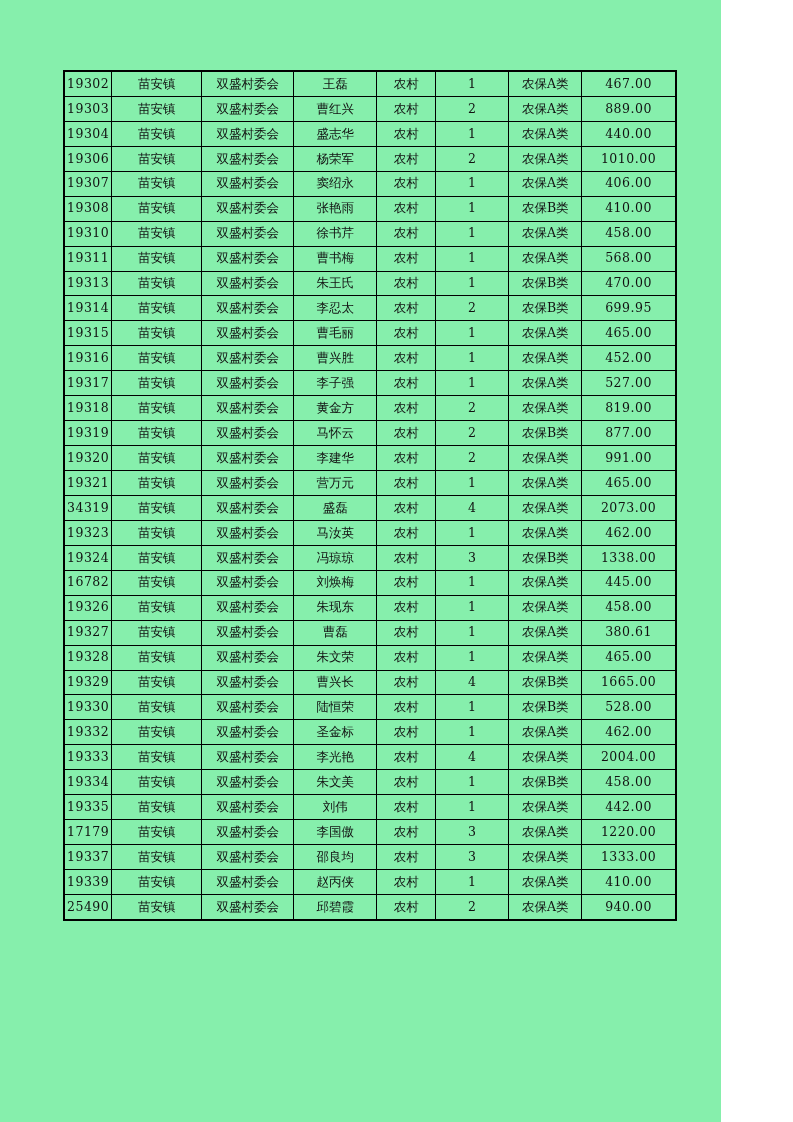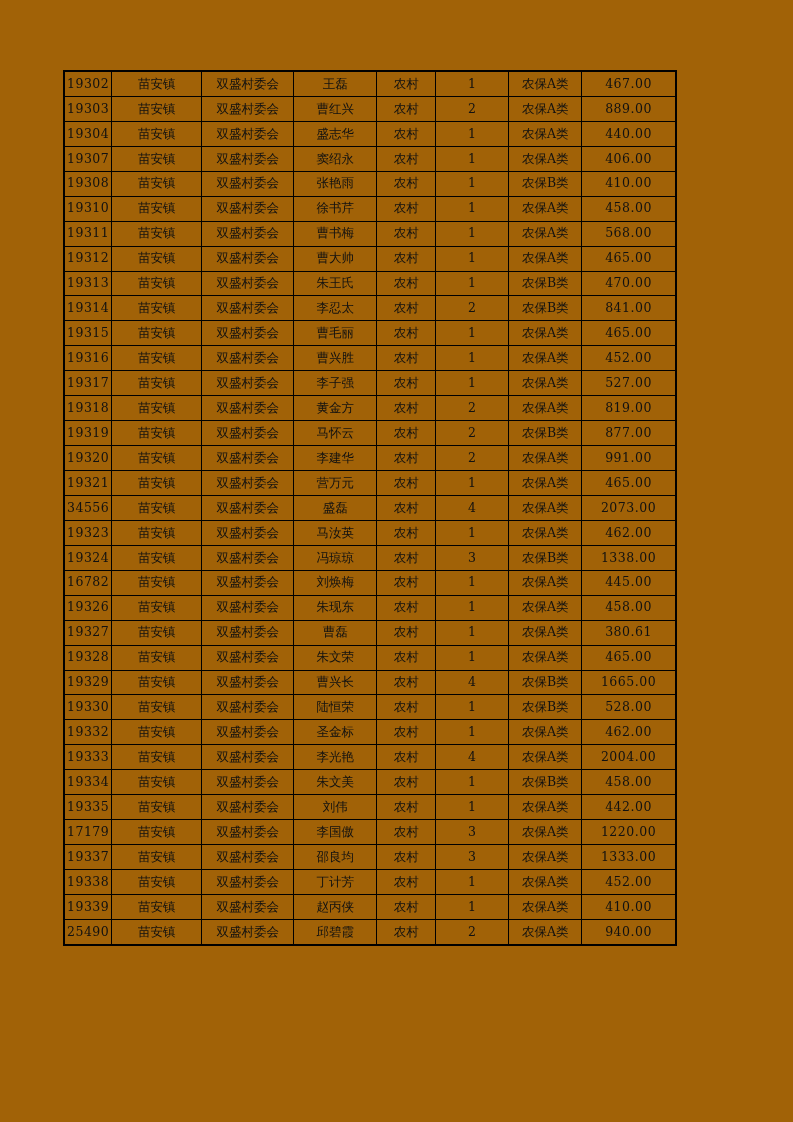--- a/index.html
+++ b/index.html
@@ -2,23 +2,23 @@
 <html><head>
 <meta charset="utf-8">
 <style>
   html, body {
     margin: 0;
     padding: 0;
     background: #ffffff;
   }
   .page {
     position: relative;
-    width: 793px;
+    width: 721px;
     height: 1122px;
-    background: #a16207;
+    background: #86efac;
     overflow: hidden;
     font-family: "DejaVu Serif", "Liberation Serif", serif;
   }
   table.datatable {
     position: absolute;
     left: 63px;
     top: 70px;
     border-collapse: collapse;
     table-layout: fixed;
     border: 2px solid #000000;
@@ -79,20 +79,30 @@
       <td class="num">19304</td>
       <td>苗安镇</td>
       <td>双盛村委会</td>
       <td>盛志华</td>
       <td>农村</td>
       <td class="num">1</td>
       <td>农保A类</td>
       <td class="num">440.00</td>
     </tr>
         <tr>
+      <td class="num">19306</td>
+      <td>苗安镇</td>
+      <td>双盛村委会</td>
+      <td>杨荣军</td>
+      <td>农村</td>
+      <td class="num">2</td>
+      <td>农保A类</td>
+      <td class="num">1010.00</td>
+    </tr>
+        <tr>
       <td class="num">19307</td>
       <td>苗安镇</td>
       <td>双盛村委会</td>
       <td>窦绍永</td>
       <td>农村</td>
       <td class="num">1</td>
       <td>农保A类</td>
       <td class="num">406.00</td>
     </tr>
         <tr>
@@ -119,278 +129,258 @@
       <td class="num">19311</td>
       <td>苗安镇</td>
       <td>双盛村委会</td>
       <td>曹书梅</td>
       <td>农村</td>
       <td class="num">1</td>
       <td>农保A类</td>
       <td class="num">568.00</td>
     </tr>
         <tr>
-      <td class="num">19312</td>
-      <td>苗安镇</td>
-      <td>双盛村委会</td>
-      <td>曹大帅</td>
+      <td class="num">19313</td>
+      <td>苗安镇</td>
+      <td>双盛村委会</td>
+      <td>朱王氏</td>
+      <td>农村</td>
+      <td class="num">1</td>
+      <td>农保B类</td>
+      <td class="num">470.00</td>
+    </tr>
+        <tr>
+      <td class="num">19314</td>
+      <td>苗安镇</td>
+      <td>双盛村委会</td>
+      <td>李忍太</td>
+      <td>农村</td>
+      <td class="num">2</td>
+      <td>农保B类</td>
+      <td class="num">699.95</td>
+    </tr>
+        <tr>
+      <td class="num">19315</td>
+      <td>苗安镇</td>
+      <td>双盛村委会</td>
+      <td>曹毛丽</td>
       <td>农村</td>
       <td class="num">1</td>
       <td>农保A类</td>
       <td class="num">465.00</td>
     </tr>
         <tr>
-      <td class="num">19313</td>
-      <td>苗安镇</td>
-      <td>双盛村委会</td>
-      <td>朱王氏</td>
-      <td>农村</td>
-      <td class="num">1</td>
-      <td>农保B类</td>
-      <td class="num">470.00</td>
-    </tr>
-        <tr>
-      <td class="num">19314</td>
-      <td>苗安镇</td>
-      <td>双盛村委会</td>
-      <td>李忍太</td>
-      <td>农村</td>
-      <td class="num">2</td>
-      <td>农保B类</td>
-      <td class="num">841.00</td>
-    </tr>
-        <tr>
-      <td class="num">19315</td>
-      <td>苗安镇</td>
-      <td>双盛村委会</td>
-      <td>曹毛丽</td>
+      <td class="num">19316</td>
+      <td>苗安镇</td>
+      <td>双盛村委会</td>
+      <td>曹兴胜</td>
+      <td>农村</td>
+      <td class="num">1</td>
+      <td>农保A类</td>
+      <td class="num">452.00</td>
+    </tr>
+        <tr>
+      <td class="num">19317</td>
+      <td>苗安镇</td>
+      <td>双盛村委会</td>
+      <td>李子强</td>
+      <td>农村</td>
+      <td class="num">1</td>
+      <td>农保A类</td>
+      <td class="num">527.00</td>
+    </tr>
+        <tr>
+      <td class="num">19318</td>
+      <td>苗安镇</td>
+      <td>双盛村委会</td>
+      <td>黄金方</td>
+      <td>农村</td>
+      <td class="num">2</td>
+      <td>农保A类</td>
+      <td class="num">819.00</td>
+    </tr>
+        <tr>
+      <td class="num">19319</td>
+      <td>苗安镇</td>
+      <td>双盛村委会</td>
+      <td>马怀云</td>
+      <td>农村</td>
+      <td class="num">2</td>
+      <td>农保B类</td>
+      <td class="num">877.00</td>
+    </tr>
+        <tr>
+      <td class="num">19320</td>
+      <td>苗安镇</td>
+      <td>双盛村委会</td>
+      <td>李建华</td>
+      <td>农村</td>
+      <td class="num">2</td>
+      <td>农保A类</td>
+      <td class="num">991.00</td>
+    </tr>
+        <tr>
+      <td class="num">19321</td>
+      <td>苗安镇</td>
+      <td>双盛村委会</td>
+      <td>营万元</td>
       <td>农村</td>
       <td class="num">1</td>
       <td>农保A类</td>
       <td class="num">465.00</td>
     </tr>
         <tr>
-      <td class="num">19316</td>
-      <td>苗安镇</td>
-      <td>双盛村委会</td>
-      <td>曹兴胜</td>
-      <td>农村</td>
-      <td class="num">1</td>
-      <td>农保A类</td>
-      <td class="num">452.00</td>
-    </tr>
-        <tr>
-      <td class="num">19317</td>
-      <td>苗安镇</td>
-      <td>双盛村委会</td>
-      <td>李子强</td>
-      <td>农村</td>
-      <td class="num">1</td>
-      <td>农保A类</td>
-      <td class="num">527.00</td>
-    </tr>
-        <tr>
-      <td class="num">19318</td>
-      <td>苗安镇</td>
-      <td>双盛村委会</td>
-      <td>黄金方</td>
-      <td>农村</td>
-      <td class="num">2</td>
-      <td>农保A类</td>
-      <td class="num">819.00</td>
-    </tr>
-        <tr>
-      <td class="num">19319</td>
-      <td>苗安镇</td>
-      <td>双盛村委会</td>
-      <td>马怀云</td>
-      <td>农村</td>
-      <td class="num">2</td>
-      <td>农保B类</td>
-      <td class="num">877.00</td>
-    </tr>
-        <tr>
-      <td class="num">19320</td>
-      <td>苗安镇</td>
-      <td>双盛村委会</td>
-      <td>李建华</td>
-      <td>农村</td>
-      <td class="num">2</td>
-      <td>农保A类</td>
-      <td class="num">991.00</td>
-    </tr>
-        <tr>
-      <td class="num">19321</td>
-      <td>苗安镇</td>
-      <td>双盛村委会</td>
-      <td>营万元</td>
+      <td class="num">34319</td>
+      <td>苗安镇</td>
+      <td>双盛村委会</td>
+      <td>盛磊</td>
+      <td>农村</td>
+      <td class="num">4</td>
+      <td>农保A类</td>
+      <td class="num">2073.00</td>
+    </tr>
+        <tr>
+      <td class="num">19323</td>
+      <td>苗安镇</td>
+      <td>双盛村委会</td>
+      <td>马汝英</td>
+      <td>农村</td>
+      <td class="num">1</td>
+      <td>农保A类</td>
+      <td class="num">462.00</td>
+    </tr>
+        <tr>
+      <td class="num">19324</td>
+      <td>苗安镇</td>
+      <td>双盛村委会</td>
+      <td>冯琼琼</td>
+      <td>农村</td>
+      <td class="num">3</td>
+      <td>农保B类</td>
+      <td class="num">1338.00</td>
+    </tr>
+        <tr>
+      <td class="num">16782</td>
+      <td>苗安镇</td>
+      <td>双盛村委会</td>
+      <td>刘焕梅</td>
+      <td>农村</td>
+      <td class="num">1</td>
+      <td>农保A类</td>
+      <td class="num">445.00</td>
+    </tr>
+        <tr>
+      <td class="num">19326</td>
+      <td>苗安镇</td>
+      <td>双盛村委会</td>
+      <td>朱现东</td>
+      <td>农村</td>
+      <td class="num">1</td>
+      <td>农保A类</td>
+      <td class="num">458.00</td>
+    </tr>
+        <tr>
+      <td class="num">19327</td>
+      <td>苗安镇</td>
+      <td>双盛村委会</td>
+      <td>曹磊</td>
+      <td>农村</td>
+      <td class="num">1</td>
+      <td>农保A类</td>
+      <td class="num">380.61</td>
+    </tr>
+        <tr>
+      <td class="num">19328</td>
+      <td>苗安镇</td>
+      <td>双盛村委会</td>
+      <td>朱文荣</td>
       <td>农村</td>
       <td class="num">1</td>
       <td>农保A类</td>
       <td class="num">465.00</td>
     </tr>
         <tr>
-      <td class="num">34556</td>
-      <td>苗安镇</td>
-      <td>双盛村委会</td>
-      <td>盛磊</td>
+      <td class="num">19329</td>
+      <td>苗安镇</td>
+      <td>双盛村委会</td>
+      <td>曹兴长</td>
       <td>农村</td>
       <td class="num">4</td>
-      <td>农保A类</td>
-      <td class="num">2073.00</td>
-    </tr>
-        <tr>
-      <td class="num">19323</td>
-      <td>苗安镇</td>
-      <td>双盛村委会</td>
-      <td>马汝英</td>
+      <td>农保B类</td>
+      <td class="num">1665.00</td>
+    </tr>
+        <tr>
+      <td class="num">19330</td>
+      <td>苗安镇</td>
+      <td>双盛村委会</td>
+      <td>陆恒荣</td>
+      <td>农村</td>
+      <td class="num">1</td>
+      <td>农保B类</td>
+      <td class="num">528.00</td>
+    </tr>
+        <tr>
+      <td class="num">19332</td>
+      <td>苗安镇</td>
+      <td>双盛村委会</td>
+      <td>圣金标</td>
       <td>农村</td>
       <td class="num">1</td>
       <td>农保A类</td>
       <td class="num">462.00</td>
     </tr>
         <tr>
-      <td class="num">19324</td>
-      <td>苗安镇</td>
-      <td>双盛村委会</td>
-      <td>冯琼琼</td>
+      <td class="num">19333</td>
+      <td>苗安镇</td>
+      <td>双盛村委会</td>
+      <td>李光艳</td>
+      <td>农村</td>
+      <td class="num">4</td>
+      <td>农保A类</td>
+      <td class="num">2004.00</td>
+    </tr>
+        <tr>
+      <td class="num">19334</td>
+      <td>苗安镇</td>
+      <td>双盛村委会</td>
+      <td>朱文美</td>
+      <td>农村</td>
+      <td class="num">1</td>
+      <td>农保B类</td>
+      <td class="num">458.00</td>
+    </tr>
+        <tr>
+      <td class="num">19335</td>
+      <td>苗安镇</td>
+      <td>双盛村委会</td>
+      <td>刘伟</td>
+      <td>农村</td>
+      <td class="num">1</td>
+      <td>农保A类</td>
+      <td class="num">442.00</td>
+    </tr>
+        <tr>
+      <td class="num">17179</td>
+      <td>苗安镇</td>
+      <td>双盛村委会</td>
+      <td>李国傲</td>
       <td>农村</td>
       <td class="num">3</td>
-      <td>农保B类</td>
-      <td class="num">1338.00</td>
-    </tr>
-        <tr>
-      <td class="num">16782</td>
-      <td>苗安镇</td>
-      <td>双盛村委会</td>
-      <td>刘焕梅</td>
-      <td>农村</td>
-      <td class="num">1</td>
-      <td>农保A类</td>
-      <td class="num">445.00</td>
-    </tr>
-        <tr>
-      <td class="num">19326</td>
-      <td>苗安镇</td>
-      <td>双盛村委会</td>
-      <td>朱现东</td>
-      <td>农村</td>
-      <td class="num">1</td>
-      <td>农保A类</td>
-      <td class="num">458.00</td>
-    </tr>
-        <tr>
-      <td class="num">19327</td>
-      <td>苗安镇</td>
-      <td>双盛村委会</td>
-      <td>曹磊</td>
-      <td>农村</td>
-      <td class="num">1</td>
-      <td>农保A类</td>
-      <td class="num">380.61</td>
-    </tr>
-        <tr>
-      <td class="num">19328</td>
-      <td>苗安镇</td>
-      <td>双盛村委会</td>
-      <td>朱文荣</td>
-      <td>农村</td>
-      <td class="num">1</td>
-      <td>农保A类</td>
-      <td class="num">465.00</td>
-    </tr>
-        <tr>
-      <td class="num">19329</td>
-      <td>苗安镇</td>
-      <td>双盛村委会</td>
-      <td>曹兴长</td>
-      <td>农村</td>
-      <td class="num">4</td>
-      <td>农保B类</td>
-      <td class="num">1665.00</td>
-    </tr>
-        <tr>
-      <td class="num">19330</td>
-      <td>苗安镇</td>
-      <td>双盛村委会</td>
-      <td>陆恒荣</td>
-      <td>农村</td>
-      <td class="num">1</td>
-      <td>农保B类</td>
-      <td class="num">528.00</td>
-    </tr>
-        <tr>
-      <td class="num">19332</td>
-      <td>苗安镇</td>
-      <td>双盛村委会</td>
-      <td>圣金标</td>
-      <td>农村</td>
-      <td class="num">1</td>
-      <td>农保A类</td>
-      <td class="num">462.00</td>
-    </tr>
-        <tr>
-      <td class="num">19333</td>
-      <td>苗安镇</td>
-      <td>双盛村委会</td>
-      <td>李光艳</td>
-      <td>农村</td>
-      <td class="num">4</td>
-      <td>农保A类</td>
-      <td class="num">2004.00</td>
-    </tr>
-        <tr>
-      <td class="num">19334</td>
-      <td>苗安镇</td>
-      <td>双盛村委会</td>
-      <td>朱文美</td>
-      <td>农村</td>
-      <td class="num">1</td>
-      <td>农保B类</td>
-      <td class="num">458.00</td>
-    </tr>
-        <tr>
-      <td class="num">19335</td>
-      <td>苗安镇</td>
-      <td>双盛村委会</td>
-      <td>刘伟</td>
-      <td>农村</td>
-      <td class="num">1</td>
-      <td>农保A类</td>
-      <td class="num">442.00</td>
-    </tr>
-        <tr>
-      <td class="num">17179</td>
-      <td>苗安镇</td>
-      <td>双盛村委会</td>
-      <td>李国傲</td>
+      <td>农保A类</td>
+      <td class="num">1220.00</td>
+    </tr>
+        <tr>
+      <td class="num">19337</td>
+      <td>苗安镇</td>
+      <td>双盛村委会</td>
+      <td>邵良均</td>
       <td>农村</td>
       <td class="num">3</td>
       <td>农保A类</td>
-      <td class="num">1220.00</td>
-    </tr>
-        <tr>
-      <td class="num">19337</td>
-      <td>苗安镇</td>
-      <td>双盛村委会</td>
-      <td>邵良均</td>
-      <td>农村</td>
-      <td class="num">3</td>
-      <td>农保A类</td>
       <td class="num">1333.00</td>
-    </tr>
-        <tr>
-      <td class="num">19338</td>
-      <td>苗安镇</td>
-      <td>双盛村委会</td>
-      <td>丁计芳</td>
-      <td>农村</td>
-      <td class="num">1</td>
-      <td>农保A类</td>
-      <td class="num">452.00</td>
     </tr>
         <tr>
       <td class="num">19339</td>
       <td>苗安镇</td>
       <td>双盛村委会</td>
       <td>赵丙侠</td>
       <td>农村</td>
       <td class="num">1</td>
       <td>农保A类</td>
       <td class="num">410.00</td>

